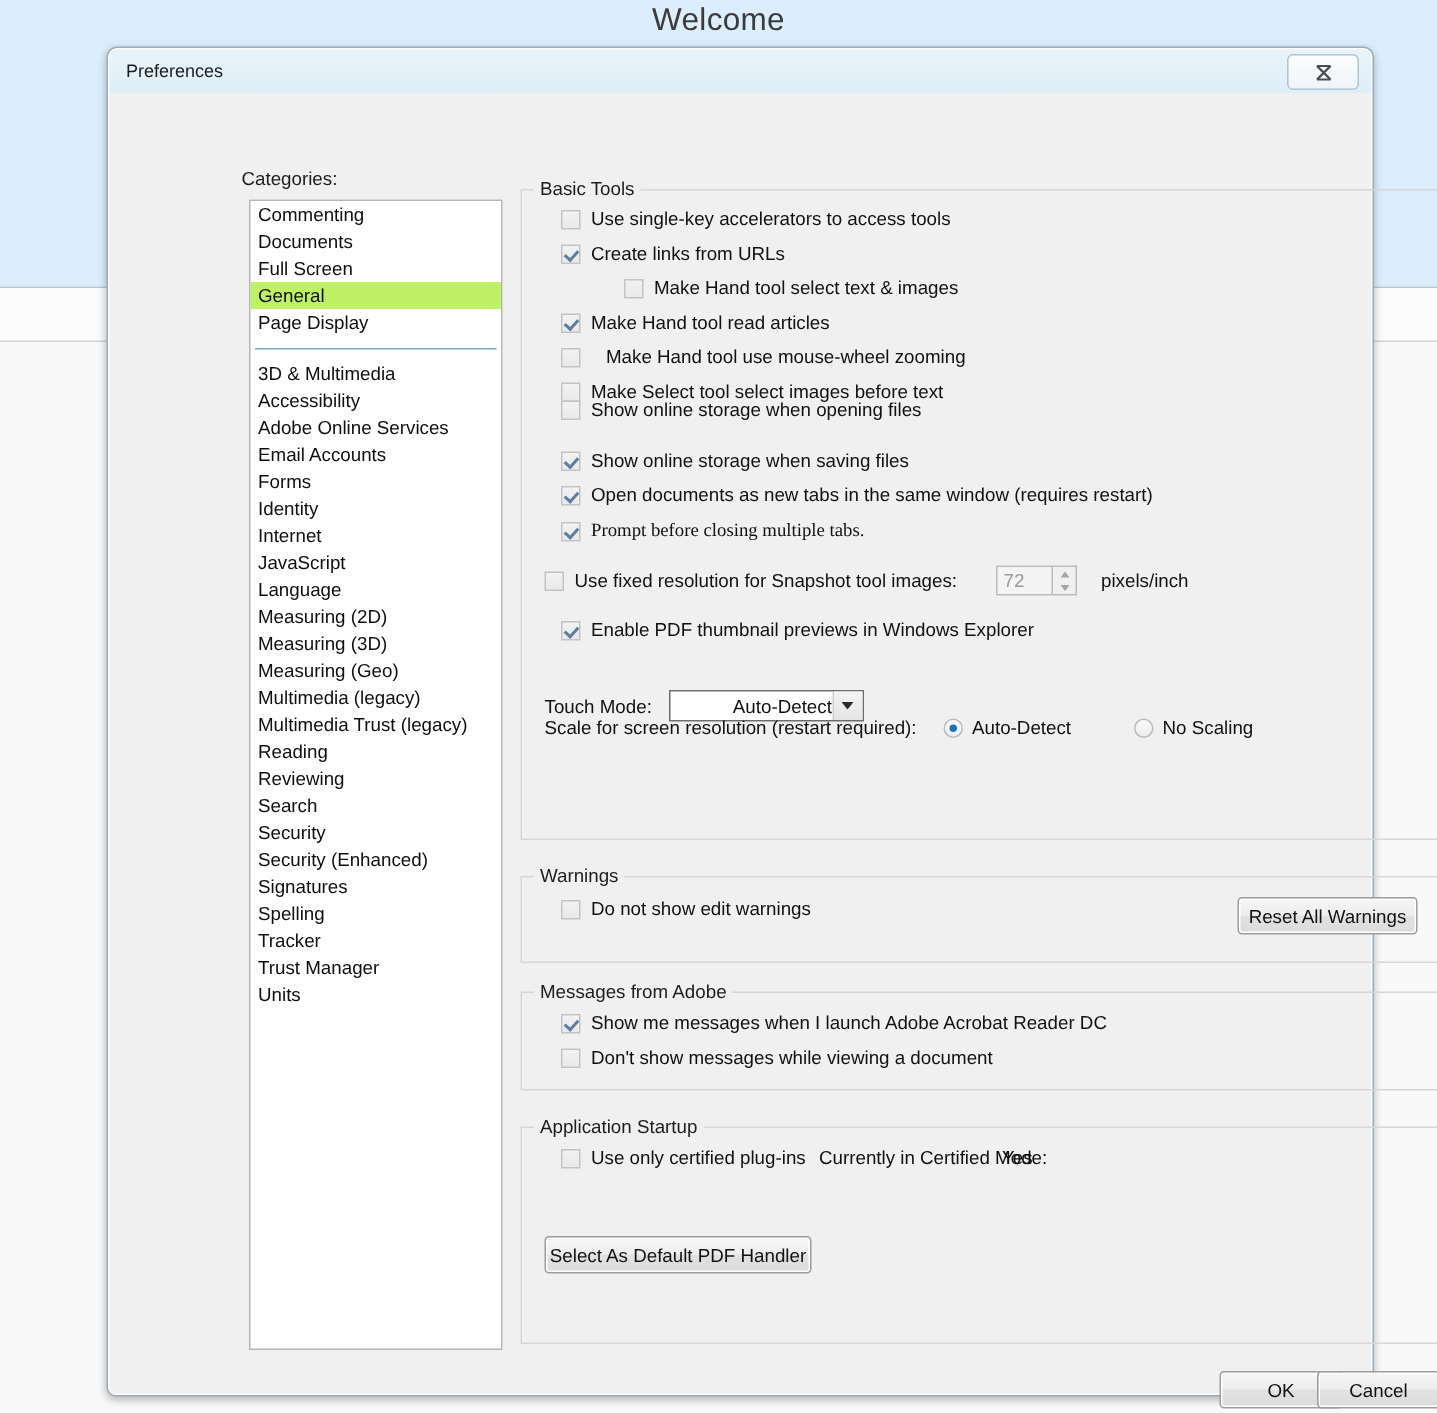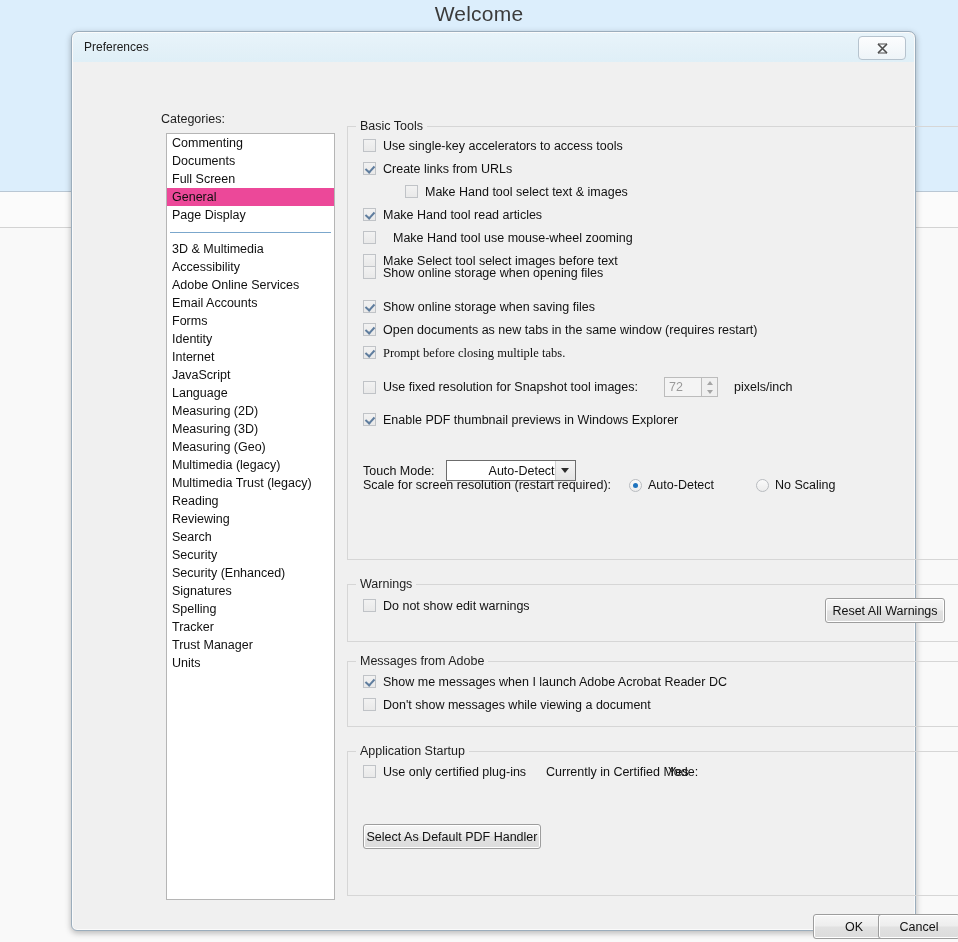--- a/index.html
+++ b/index.html
@@ -145,21 +145,21 @@
   .cat-item {
     height: 18px;
     line-height: 18px;
     padding-left: 5px;
     font-size: 12.5px;
     color: #0f0f0f;
     white-space: nowrap;
     cursor: default;
   }
   .cat-item.selected {
-    background: #ec4899;
+    background: #bef264;
   }
   .cat-divider {
     height: 1px;
     margin: 8px 3px 7px 3px;
     background: #7ba7cc;
   }
 
   
   .groupbox {
     position: absolute;
@@ -180,23 +180,24 @@
 
   #group-basic-tools { left: 275px; top: 94px;  width: 615px; height: 434px; }
   #group-warnings    { left: 275px; top: 552px; width: 615px; height: 58px;  }
   #group-messages    { left: 275px; top: 629px; width: 615px; height: 66px;  }
   #group-startup     { left: 275px; top: 719px; width: 615px; height: 145px; }
 
   
   .chk-row {
     position: absolute;
     display: flex;
-    align-items: flex-start;
+    align-items: flex-end;
     white-space: nowrap;
     cursor: default;
+    margin-left: 11px;
   }
   .chk-box {
     width: 13px; height: 13px;
     box-sizing: border-box;
     border: 1px solid #c0c3c7;
     background: linear-gradient(to bottom, #f2f2f2, #e9e9e9);
     margin-right: 7px;
     flex: 0 0 auto;
     position: relative;
     cursor: pointer;

